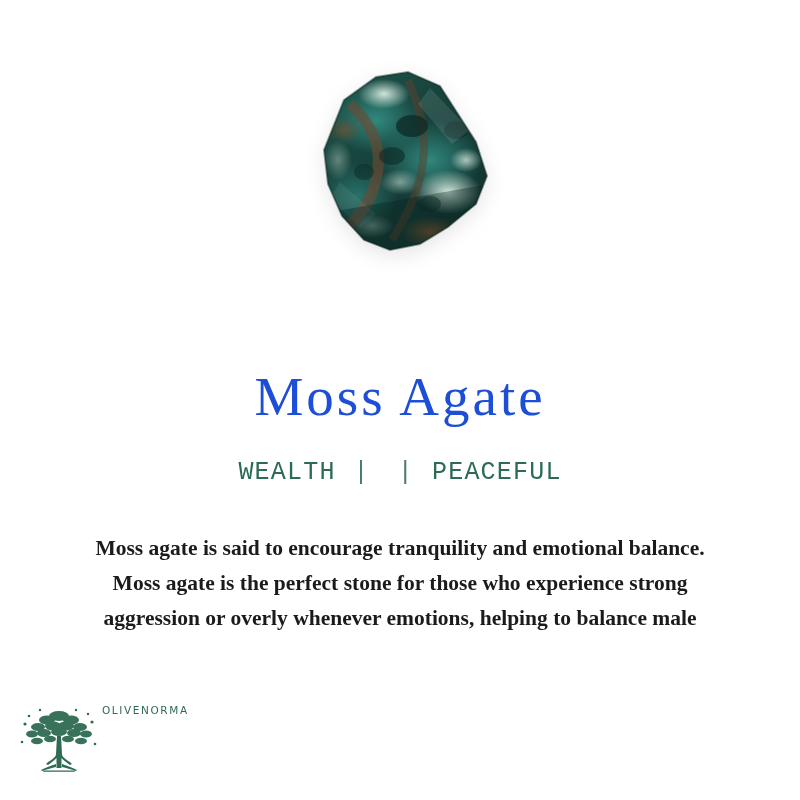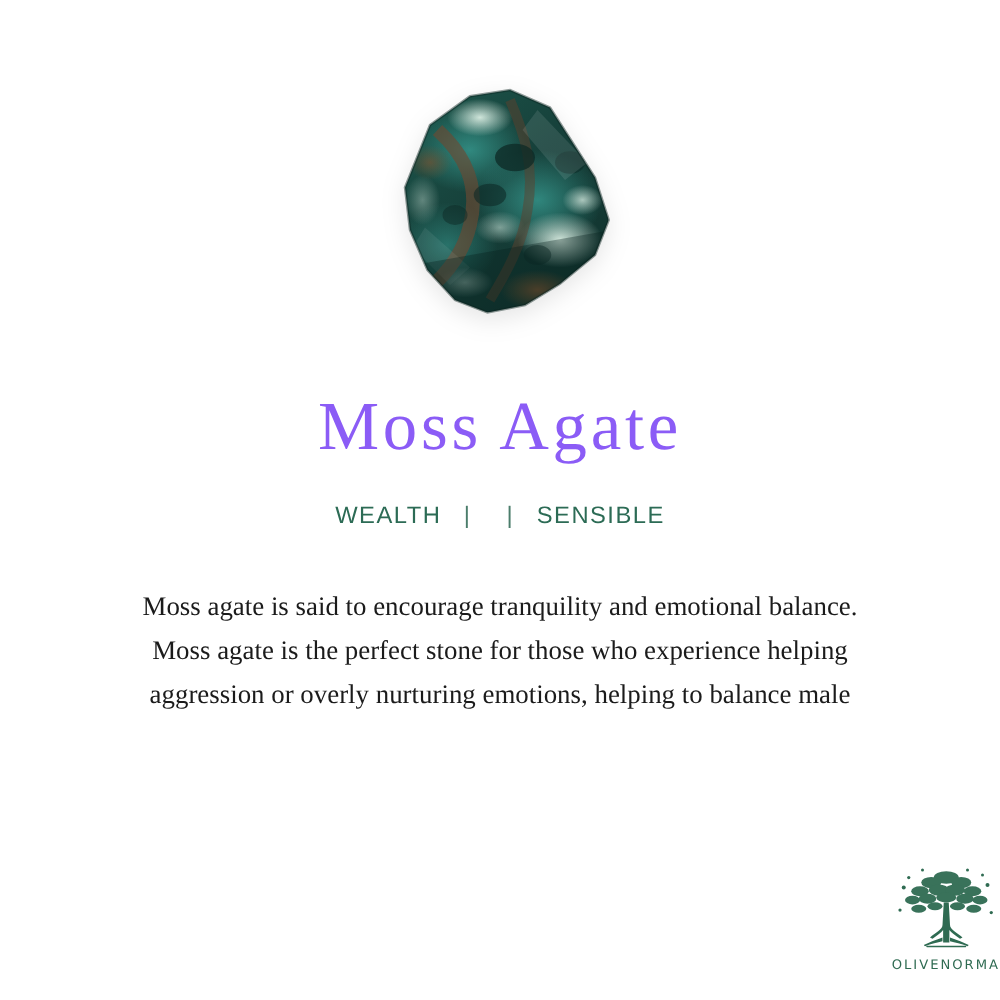--- a/index.html
+++ b/index.html
@@ -32,71 +32,72 @@
   }
   .stone-svg {
     display: block;
     width: 100%;
     height: 100%;
     filter: drop-shadow(0 6px 10px rgba(0,0,0,0.10));
   }
 
   
   .title {
-    margin-top: 34px;
+    margin-top: 90px;
     font-family: "Liberation Serif", serif;
     font-size: 55px;
     letter-spacing: 3px;
-    color: #8b5cf6;
+    color: #1d4ed8;
     font-weight: 400;
     line-height: 1;
     text-align: left;
   }
 
   
   .keywords {
     margin-top: 34px;
     display: flex;
     align-items: center;
     justify-content: center;
     gap: 0;
     color: #2c6b55;
-    font-size: 19px;
+    font-size: 25px;
     letter-spacing: 1.2px;
-    font-family: Liberation Sans, sans-serif;
+    font-family: Liberation Mono, monospace;
     font-weight: 400;
   }
   .keywords .kw { padding: 0 4px; }
   .keywords .sep {
     padding: 0 14px;
     color: #4b7d6b;
     font-weight: 300;
   }
 
   
   .description {
     margin-top: 44px;
     width: 720px;
     text-align: center;
     font-family: "Liberation Serif", serif;
     font-size: 21.5px;
     line-height: 1.62;
     color: #1b1b1b;
+    font-weight: bold;
   }
   .description p { margin: 0; }
 
   
   .logo-block {
     position: absolute;
     left: 16px;
     right: 0;
     bottom: 22px;
     display: flex;
-    flex-direction: column;
-    align-items: flex-end;
+    flex-direction: row;
+    align-items: flex-start;
   }
   .logo-tree {
     width: 86px;
     height: 76px;
     display: block;
   }
   .logo-text {
     margin-top: 2px;
     font-family: "DejaVu Sans", sans-serif;
     font-size: 10.5px;
@@ -172,27 +173,27 @@
                L48 120 L44 86 Z" fill="none" stroke="#0c2420" stroke-width="2" opacity="0.45"></path>
     </svg>
   </div>
 
   <div class="title">Moss  Agate</div>
 
   <div class="keywords">
     <span class="kw">WEALTH</span>
     <span class="sep">|</span>
     <span class="sep">|</span>
-    <span class="kw">SENSIBLE</span>
+    <span class="kw">PEACEFUL</span>
   </div>
 
   <div class="description">
     <p>Moss agate is said to encourage tranquility and emotional balance.</p>
-    <p>Moss agate is the perfect stone for those who experience helping</p>
-    <p>aggression or overly nurturing emotions, helping to balance male</p>
+    <p>Moss agate is the perfect stone for those who experience strong</p>
+    <p>aggression or overly whenever emotions, helping to balance male</p>
   </div>
 
   <div class="logo-block">
     <svg class="logo-tree" viewBox="0 0 86 76" xmlns="http://www.w3.org/2000/svg">
       <g fill="#2f6b52">
 
         <g opacity="0.95">
           <ellipse cx="43" cy="14" rx="10" ry="5"></ellipse>
           <ellipse cx="31" cy="18" rx="8" ry="4.5"></ellipse>
           <ellipse cx="55" cy="18" rx="8" ry="4.5"></ellipse>

